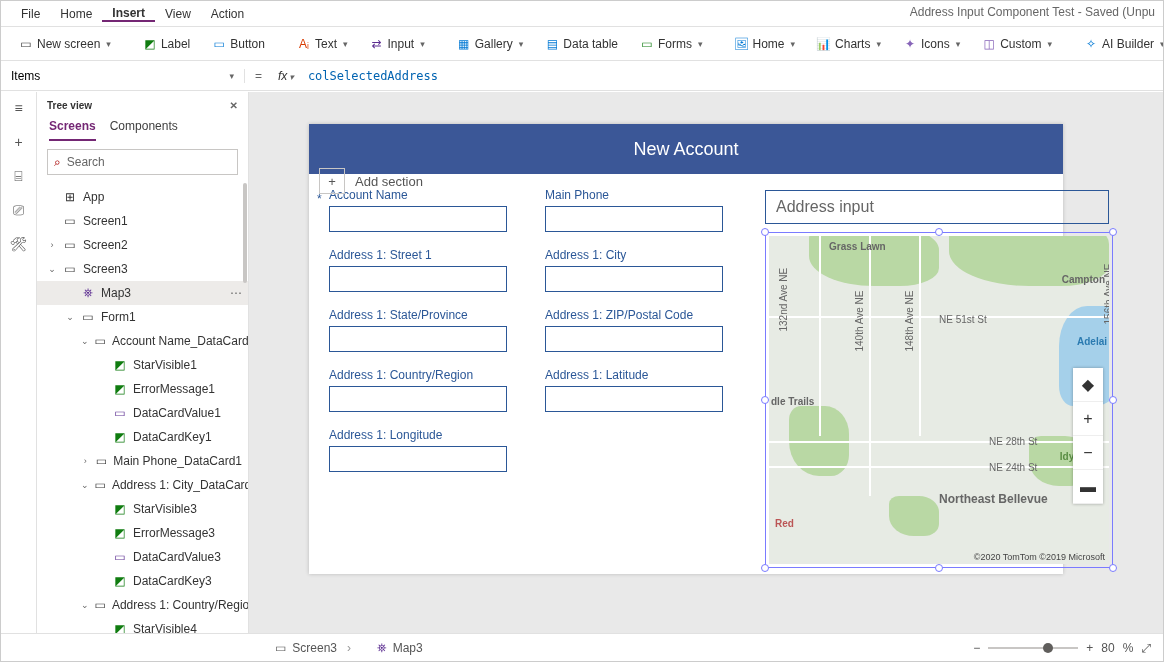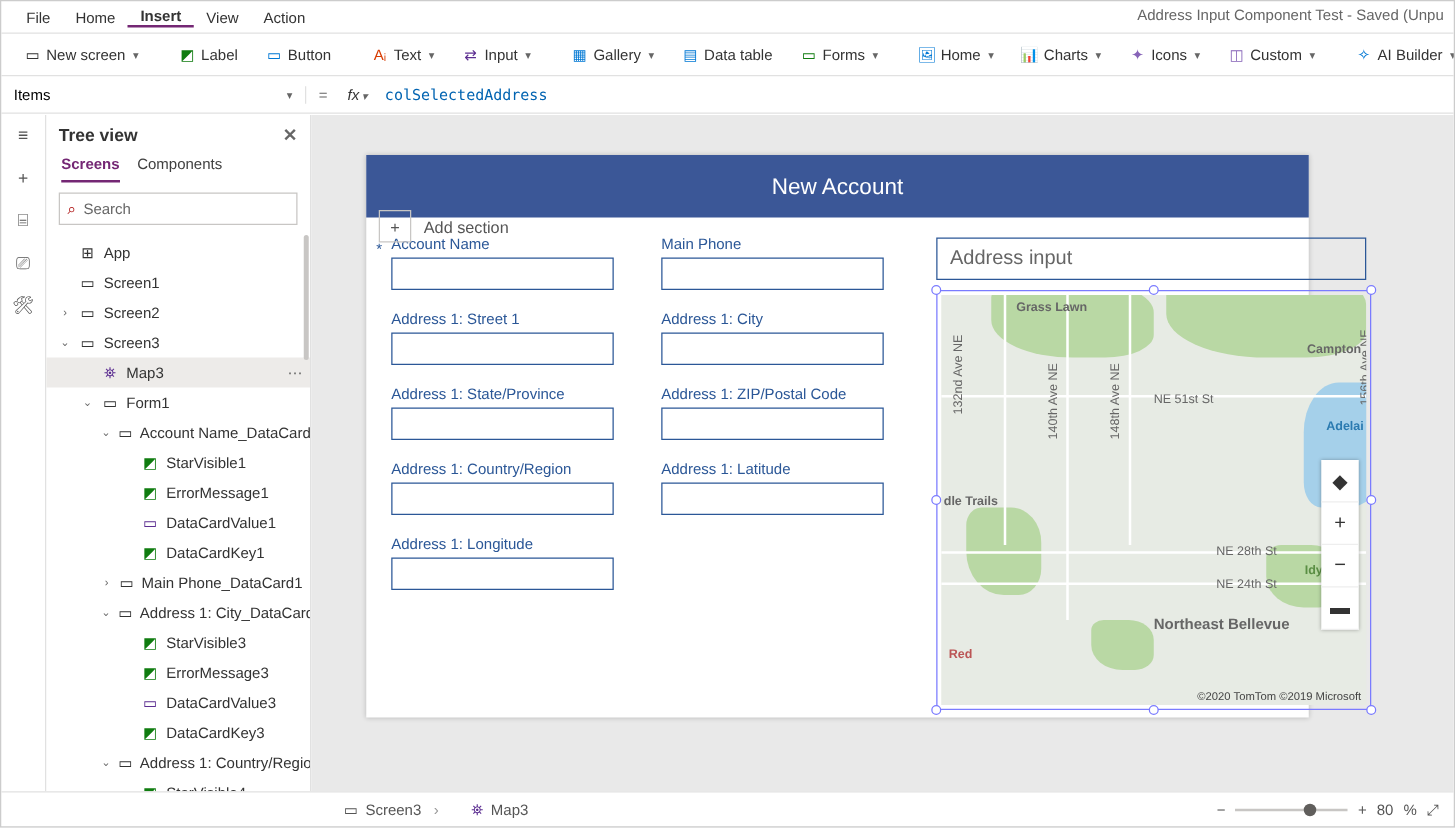--- a/index.html
+++ b/index.html
@@ -27,36 +27,36 @@
 
 
 .main { position: absolute; top: 91px; left: 0; right: 0; bottom: 28px; display: flex; }
 
 
 .rail { width: 36px; border-right: 1px solid #e1e1e1; display: flex; flex-direction: column; align-items:center; padding-top: 6px; gap: 14px; color: #555; }
 .rail .ric { width: 20px; height: 20px; display:flex; align-items:center; justify-content:center; cursor:pointer; font-size: 14px; }
 
 
 .tree { width: 212px; border-right: 1px solid #e1e1e1; display:flex; flex-direction:column; font-size: 12px; color: #333; }
-.tree-head { display:flex; align-items:center; justify-content:space-between; padding: 8px 10px; font-size: 14px; font-weight: 600; }
+.tree-head { display:flex; align-items:center; justify-content:space-between; padding: 8px 10px; font-size: 10px; font-weight: 600; }
 .tree-tabs { display:flex; gap: 14px; padding: 0 12px; font-size: 12px; }
 .tree-tabs .tt { padding-bottom: 6px; cursor:pointer; color: #404040; }
 .tree-tabs .tt.active { color: #742774; border-bottom: 2px solid #742774; font-weight: 700; }
 .searchwrap { padding: 8px 10px; }
 .searchbox { display:flex; align-items:center; border:1px solid #c8c6c4; height: 26px; padding: 0 6px; gap: 6px; font-size: 12px; color: #666; }
 .tree-body { flex:1; overflow: hidden; position: relative; padding: 2px 0; }
 .node { display:flex; align-items:center; height: 24px; cursor:pointer; gap: 6px; padding-right: 6px; white-space: nowrap; overflow:hidden; text-overflow:ellipsis; }
 .node.sel { background:#edebe9; }
 .twisty { width: 10px; text-align:center; font-size: 9px; color: #666; }
 .nic { width: 14px; height: 14px; display:inline-flex; align-items:center; justify-content:center; }
 .scrollthumb { position:absolute; right:1px; top: 0; width:4px; height: 100px; background:#c8c6c4; border-radius:2px; }
 
 
 .canvas { flex:1; background:#e9e9e9; position: relative; overflow:hidden; }
-.screen { position:absolute; left: 44px; top: 32px; width: 754px; height: 450px; background:#fff; box-shadow: 0 0 4px rgba(0,0,0,.2); }
+.screen { position:absolute; left: 60px; top: 32px; width: 754px; height: 450px; background:#fff; box-shadow: 0 0 4px rgba(0,0,0,.2); }
 .form-header { height: 50px; background:#3b5998; background: #2b5797; background: #3357a0; display:flex; align-items:center; justify-content:center; color:#fff; font-size: 18px; }
 .form-body { position: relative; padding: 16px 10px; }
 .field { position:absolute; width: 180px; }
 .field .lbl { color:#2b5797; font-size: 12px; margin-bottom: 4px; display:flex; align-items:center; gap:4px; }
 .field .inp { border: 1.5px solid #2b5797; height: 26px; width: 178px; }
 .req { color:#2b5797; font-size: 12px; position:absolute; }
 
 .addr-input { position:absolute; border:1.5px solid #2b5797; height: 34px; display:flex; align-items:center; padding: 0 10px; font-size: 16px; color:#666; }
 .map { position:absolute; background:#e7ebe4; overflow:hidden; }
 .map-sel { position:absolute; border: 1px solid #7a7bff; pointer-events:none; }

